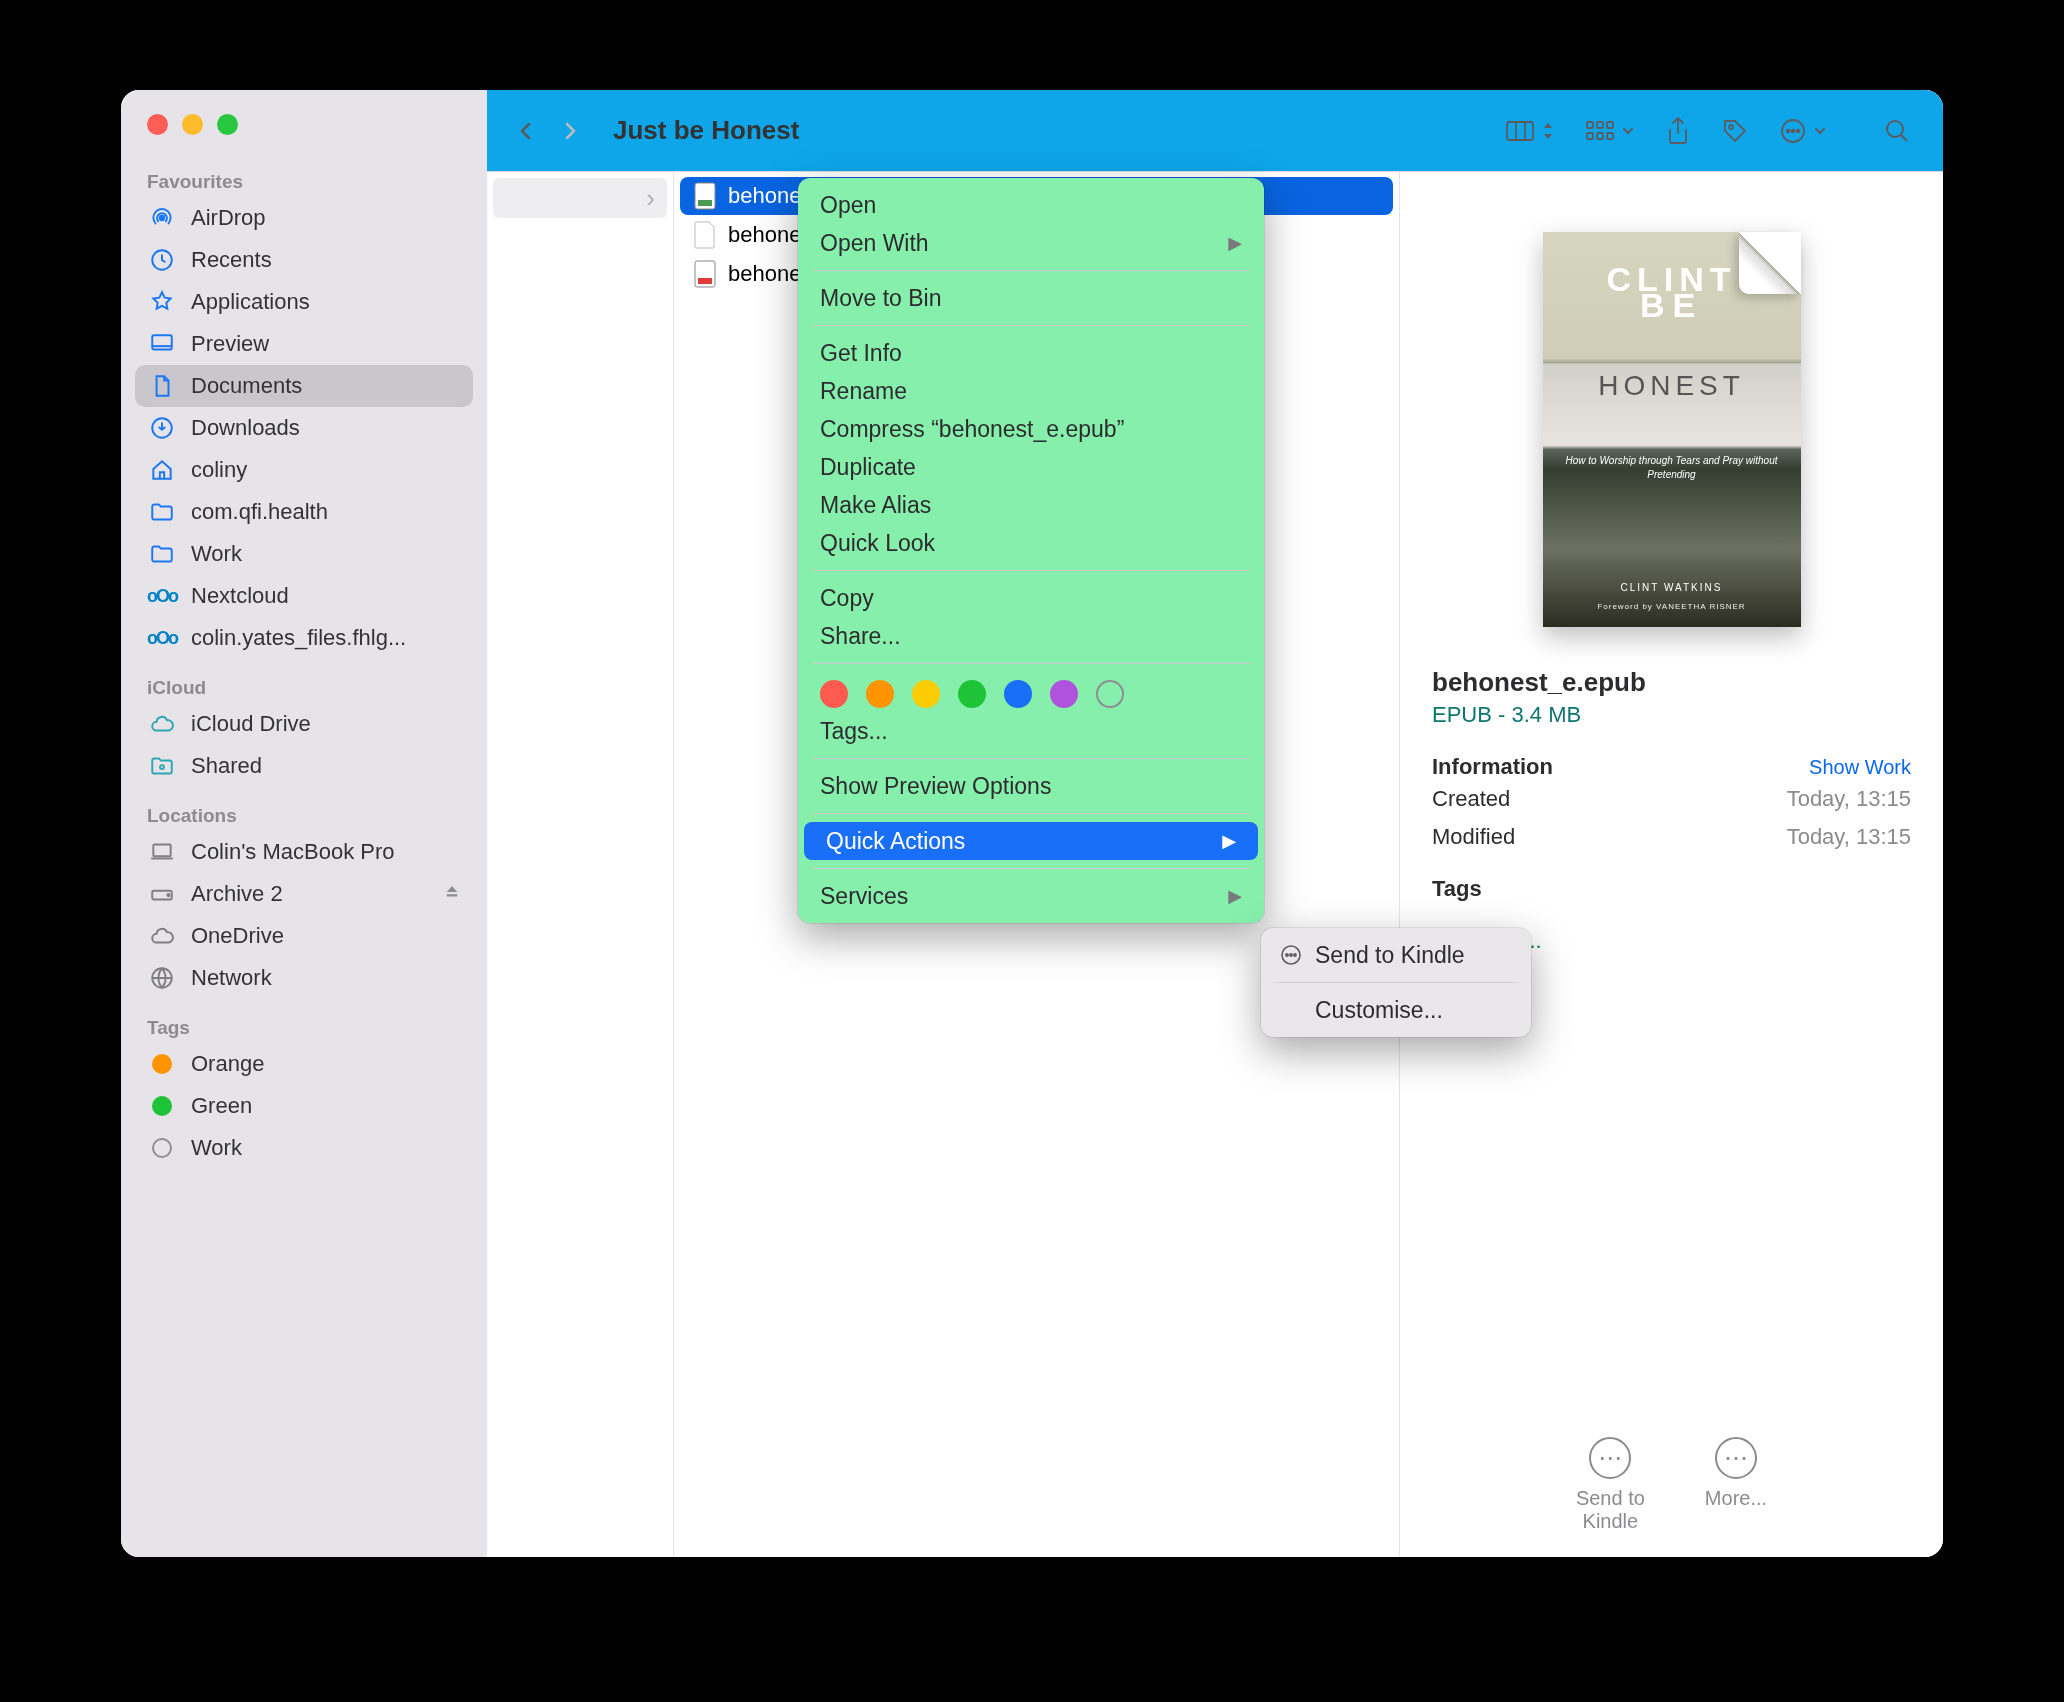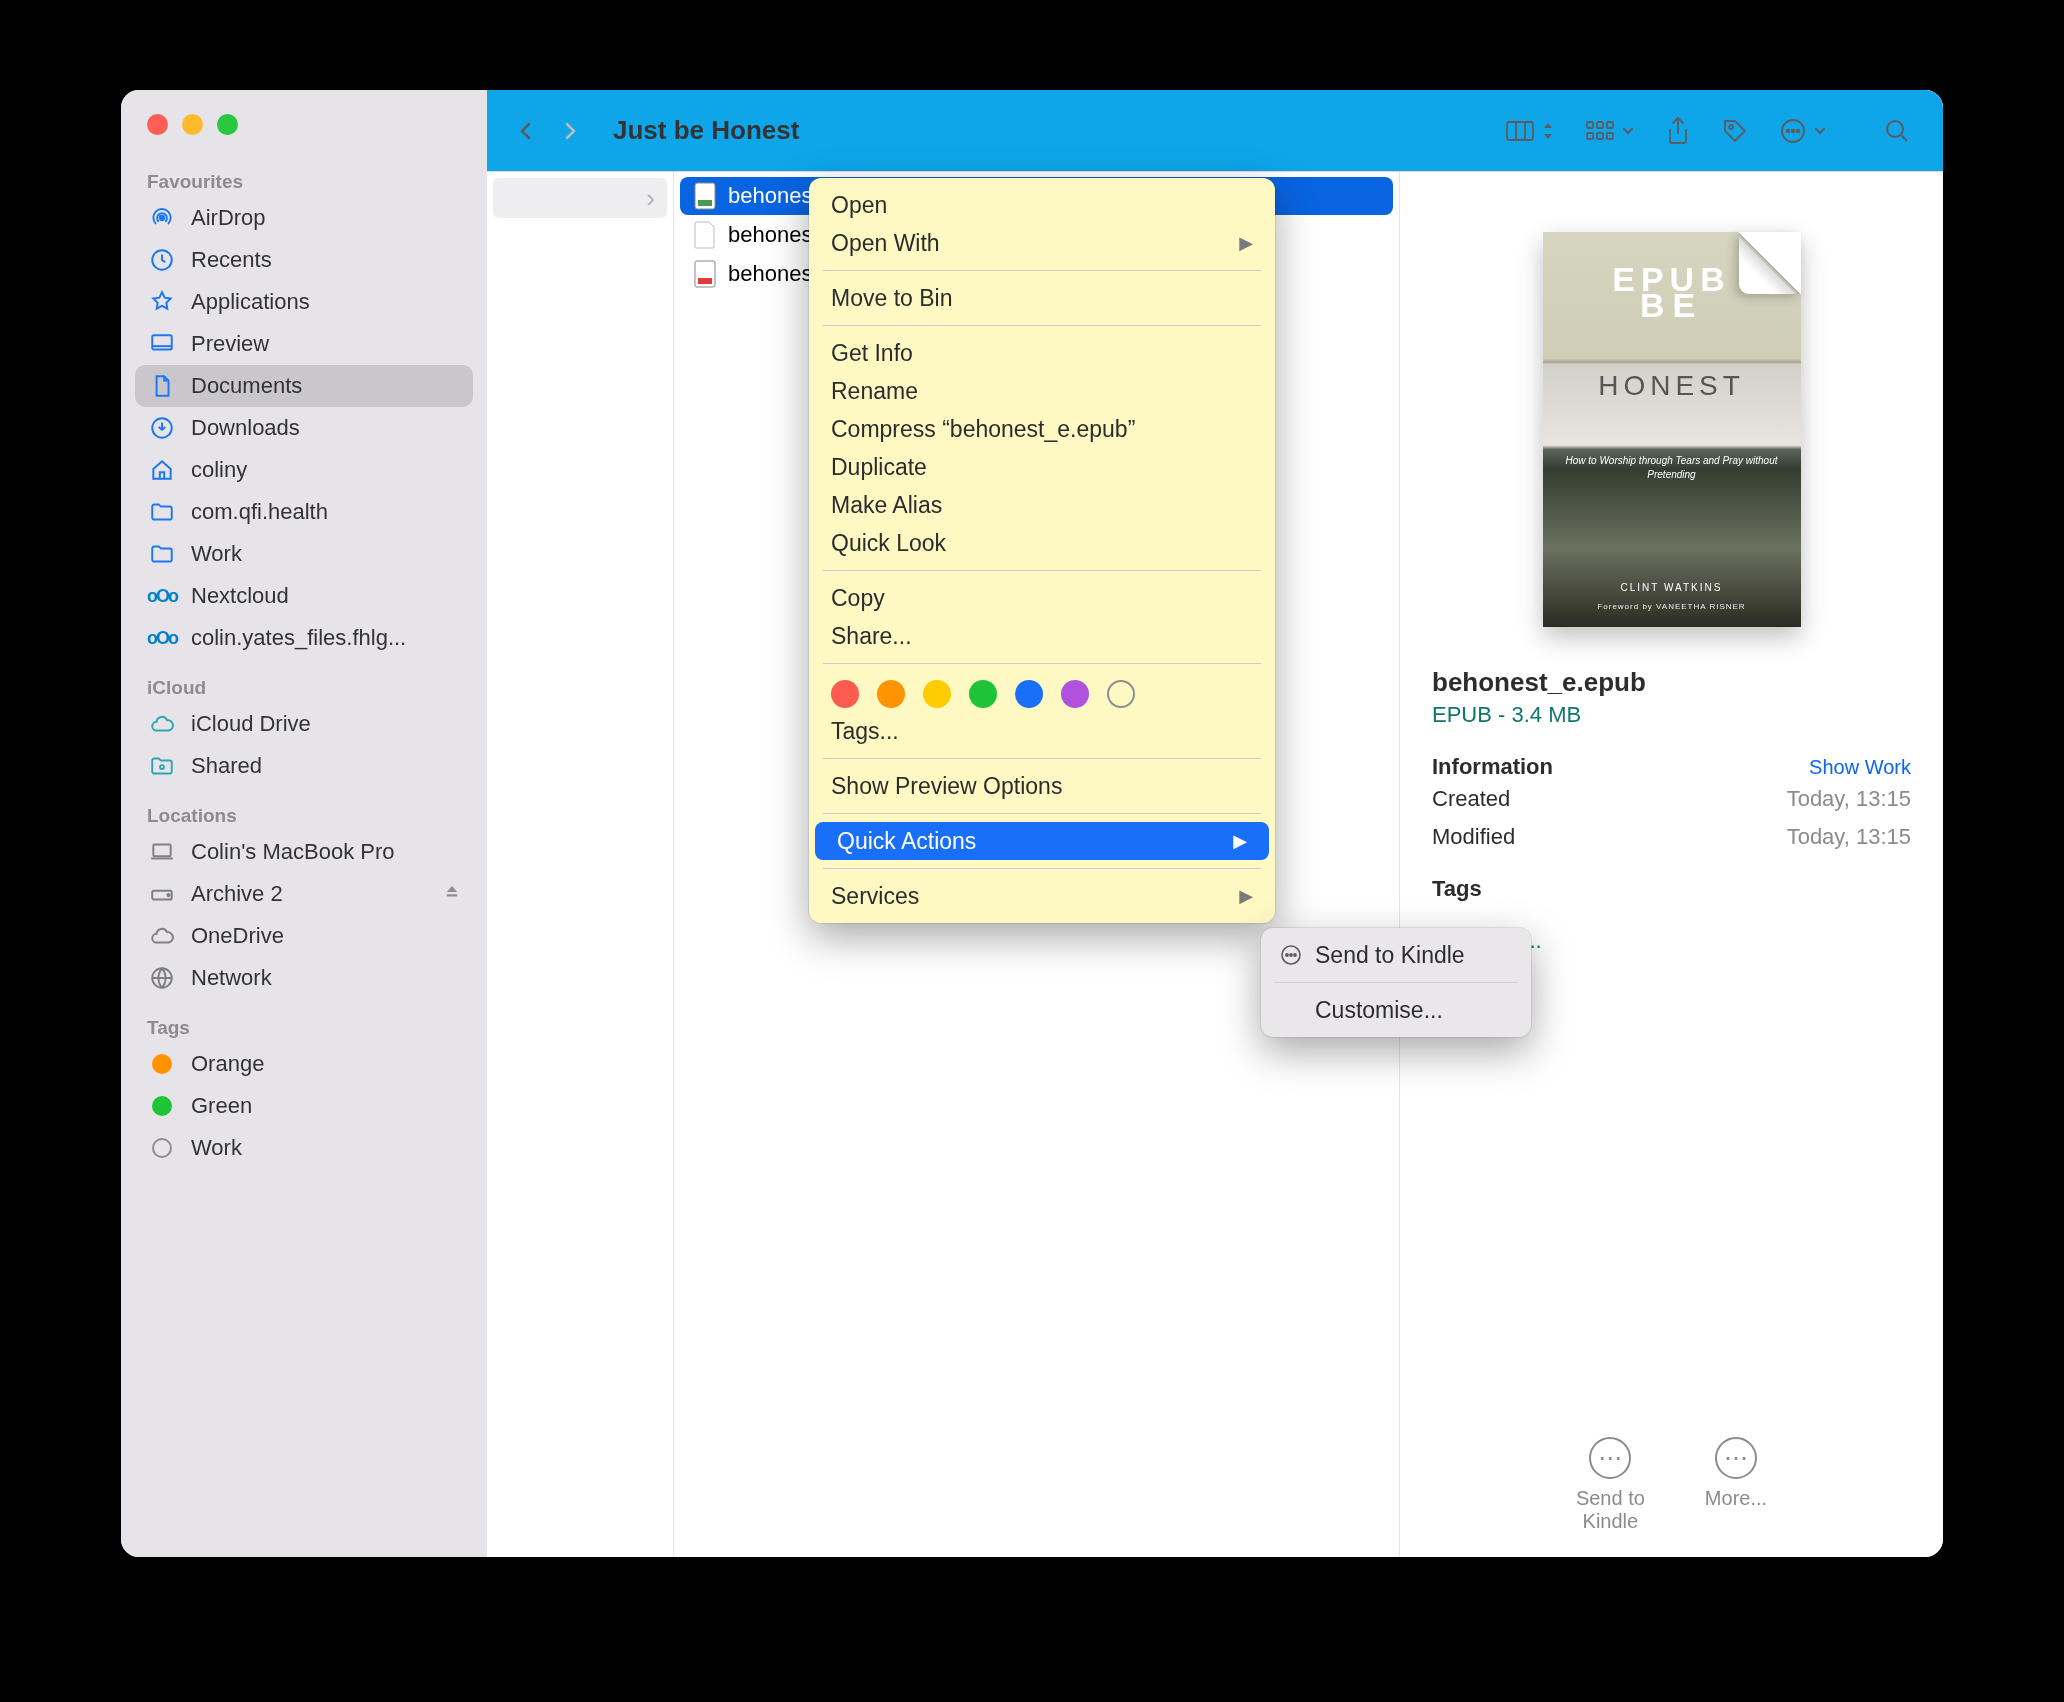--- a/index.html
+++ b/index.html
@@ -72,21 +72,21 @@
     .info-row .k { color:#2c2c2e; }
     .info-row .v { color:#8b8b8f; }
     .tags-head { font-size:22px; font-weight:600; color:#2c2c2e; margin-top: 20px;}
     .tags-input { font-size:22px; color:#15803d; margin-top: 26px;}
 
     .qa-bar { display:flex; gap: 60px; justify-content:center; width:100%; margin-top: auto; padding-bottom: 4px;}
     .qa-item { display:flex; flex-direction:column; align-items:center; gap:8px; color:#8b8b8f; font-size:20px; }
     .qa-circle { width: 42px; height: 42px; border: 2.5px solid #8b8b8f; border-radius:50%; display:flex; align-items:center; justify-content:center; font-size: 24px; color:#8b8b8f; }
 
     
-    .ctx { position:absolute; left:311px; top:6px; width:466px; background:#fef9c3; border-radius: 12px; box-shadow: 0 14px 40px rgba(0,0,0,0.35), 0 0 0 1px rgba(0,0,0,0.08); padding: 8px 0; z-index:10;margin-left:11px; }
+    .ctx { position:absolute; left:311px; top:6px; width:466px; background:#86efac; border-radius: 12px; box-shadow: 0 14px 40px rgba(0,0,0,0.35), 0 0 0 1px rgba(0,0,0,0.08); padding: 8px 0; z-index:10; }
     .ctx-item { padding: 4px 22px; font-size: 23px; color: #2c2c2e; display:flex; align-items:center; justify-content:space-between; height: 38px;}
     .ctx-item.highlight { background: #1a6ff8; color:#fff; margin: 0 6px; border-radius: 8px;}
     .ctx-item .arrow { color: #7a7a7e; font-size: 18px;}
     .ctx-item.highlight .arrow { color: #fff; }
     .ctx-sep { height: 1px; background: #cfccd1; margin: 8px 14px; }
     .ctx-tags { display:flex; gap: 18px; padding: 8px 22px 4px; }
     .ctx-tag { width: 28px; height: 28px; border-radius: 50%; }
     .ctx-tag.none { border: 2.5px solid #8e8e92; }
 
     
@@ -373,21 +373,21 @@
                 <rect x="4" y="18" width="14" height="6" fill="#e03c3c"></rect>
               </svg>
             </span>
           <span class="name">behonest_e.pdf</span>
         </div>
       </div>
 
       <div class="preview">
         <div class="book">
           <div class="book-img">
-            <div class="t1">EPUB</div>
+            <div class="t1">CLINT</div>
             <div class="t2">BE</div>
             <div class="t3">HONEST</div>
             <div class="sub">How to Worship through Tears and Pray without Pretending</div>
             <div class="author">CLINT WATKINS</div>
             <div class="fw">Foreword by VANEETHA RISNER</div>
           </div>
           <div class="page-curl"></div>
         </div>
         <div class="file-title">behonest_e.epub</div>
         <div class="file-meta">EPUB - 3.4 MB</div>

